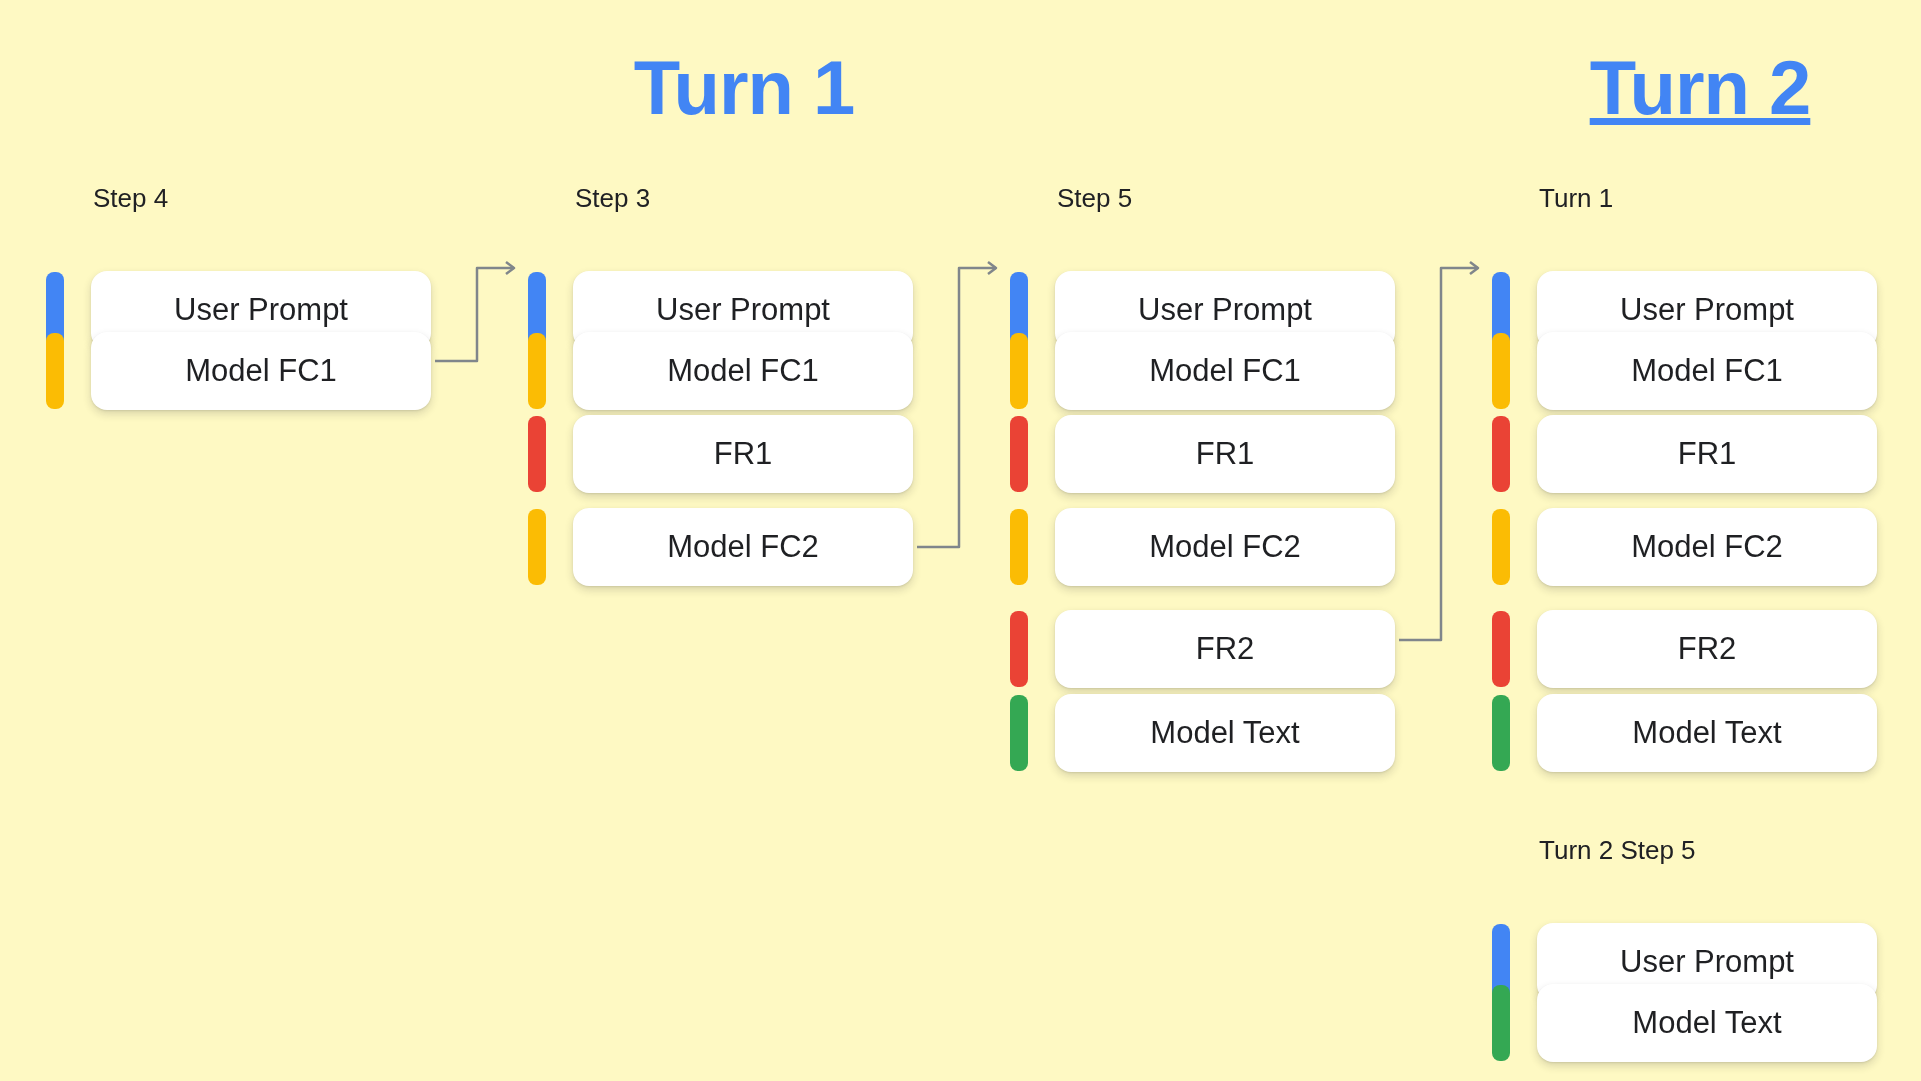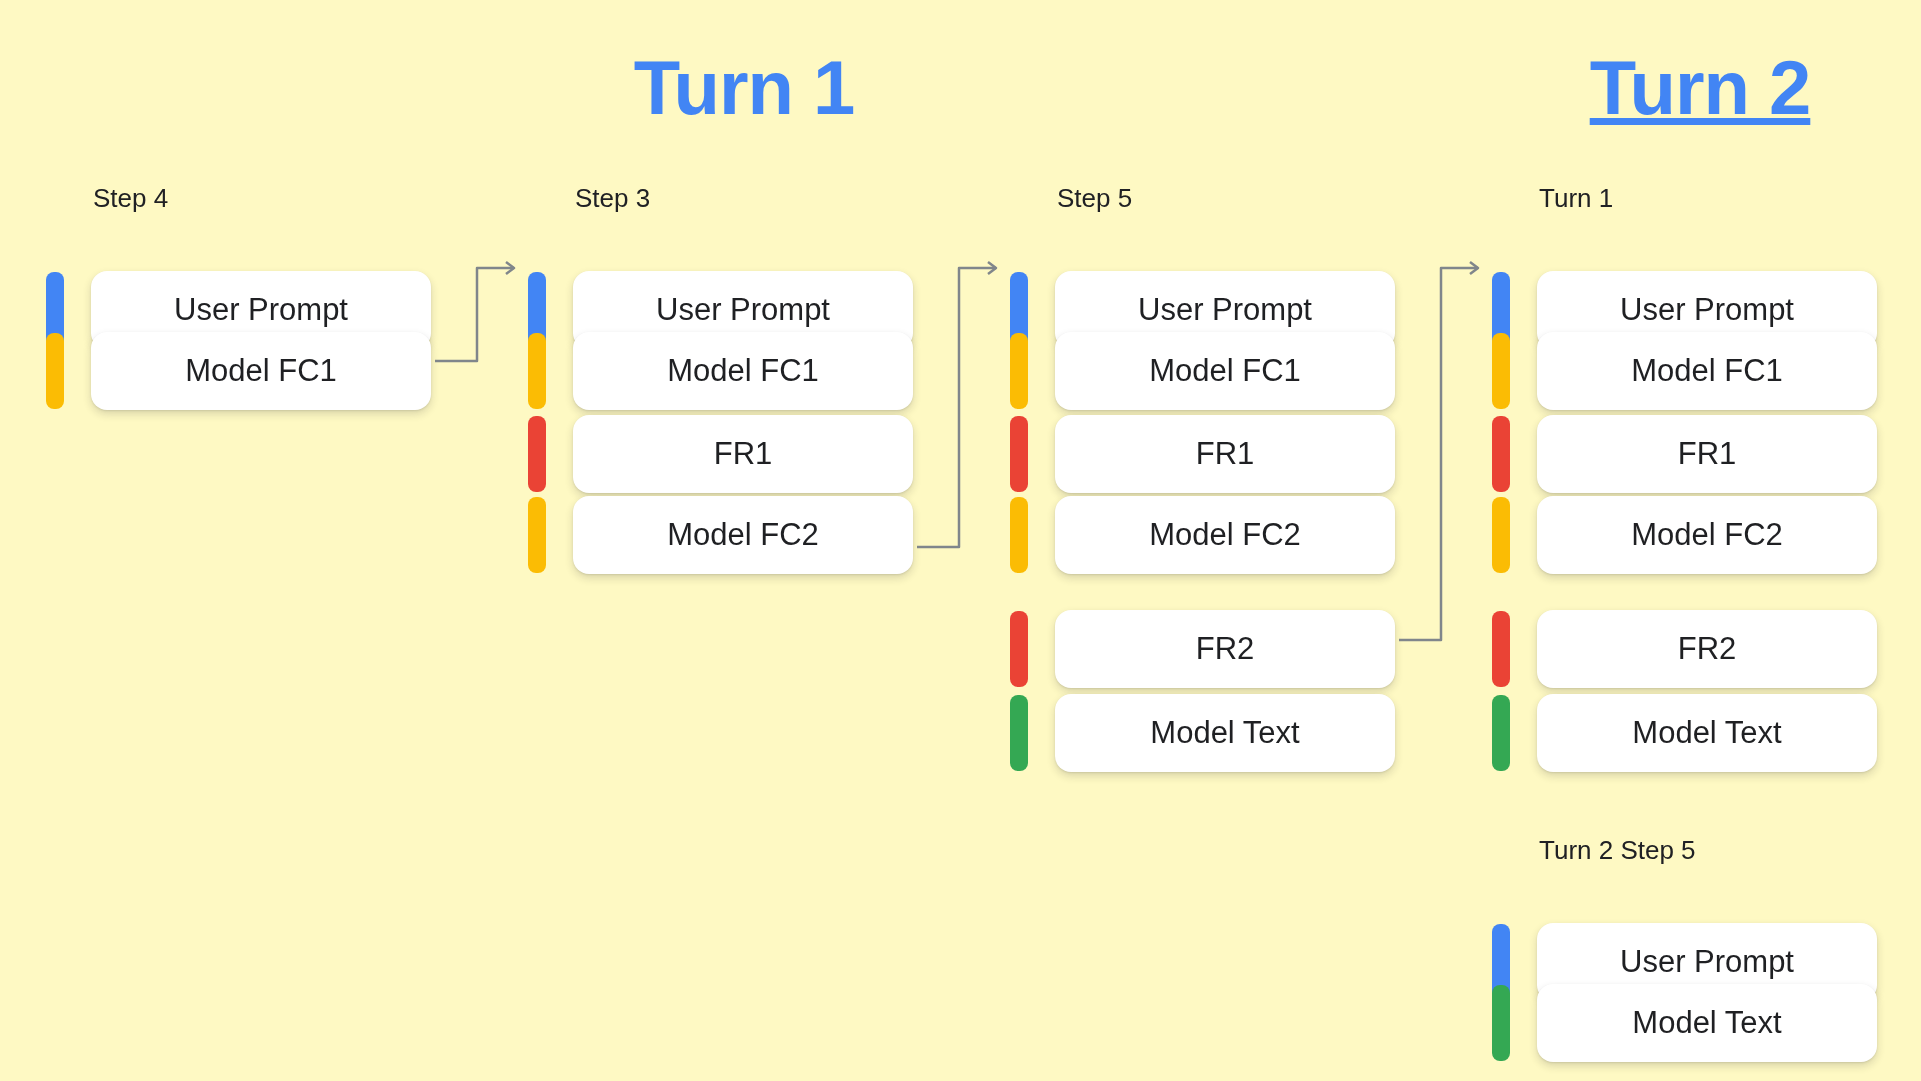--- a/index.html
+++ b/index.html
@@ -37,21 +37,21 @@
     top:-46px;
     left:2px;
     font-size:26px;
     color:#202124;
     white-space:nowrap;
   }
   .row{position:absolute;left:0;width:340px;height:78px;}
   .r0{top:8px;margin-top:34px;}
   .r1{top:103px;text-align:center;}
   .r2{top:186px;border-radius:30px;}
-  .r3{top:267px;}
+  .r3{top:279px;}
   .r4{top:353px;margin-top:28px;}
   .r5{top:465px;}
   .bar{
     position:absolute;
     left:-45px;
     top:1px;
     width:18px;
     height:76px;
     border-radius:8px;
   }

